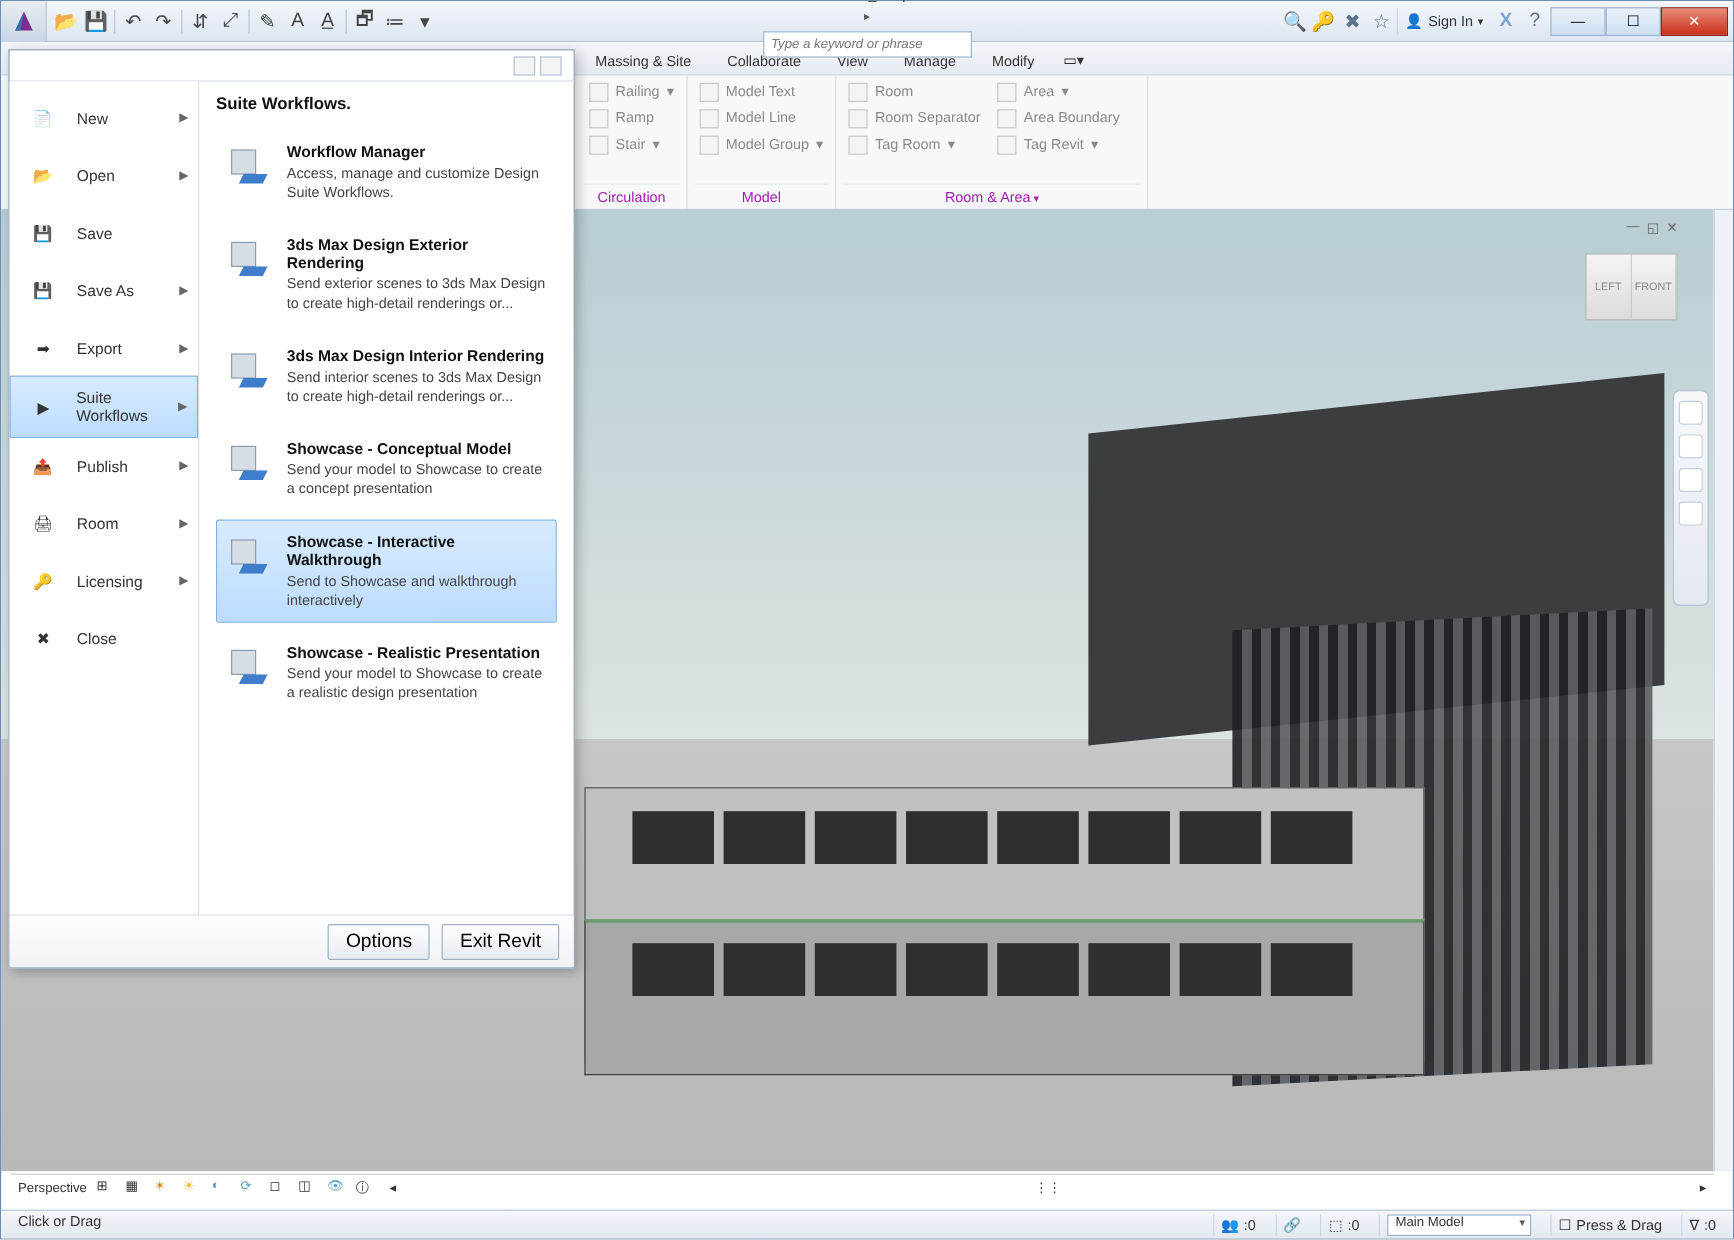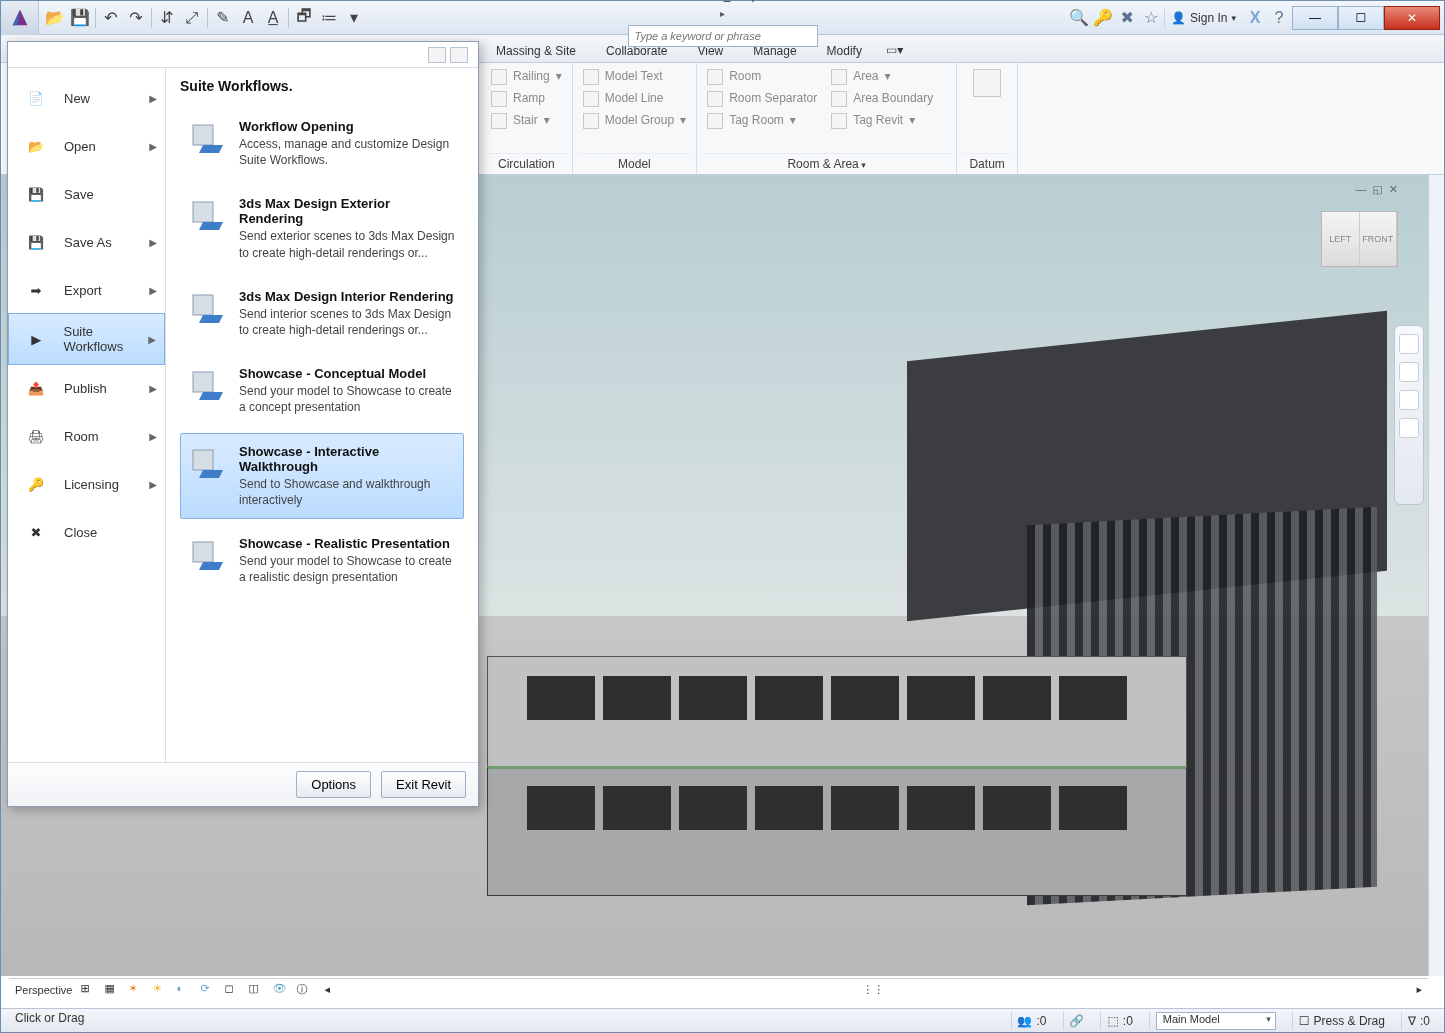--- a/index.html
+++ b/index.html
@@ -8,21 +8,21 @@
 
 .window { position: absolute; inset: 0; background: #fff; border: 1px solid #6a8fb3; display: flex; flex-direction: column; }
 .titlebar { height: 34px; background: linear-gradient(#f3f6fa,#dce6f2); display: flex; align-items: center; border-bottom: 1px solid #b7c5d6; position: relative; }
 .app-icon { width: 38px; height: 34px; background: linear-gradient(#e8ecf2,#c9d6e6); display:flex;align-items:center;justify-content:center; border-right:1px solid #b7c5d6;}
 .app-icon svg { width:22px; height:22px; }
 .qat { display: flex; align-items: center; gap:1px; padding: 0 4px; }
 .qat-btn { width:24px; height:24px; display:flex;align-items:center;justify-content:center; border:1px solid transparent; border-radius:2px; color:#444;}
 .qat-sep { width:1px; height:20px; background:#b7c5d6; margin:0 2px; }
 .title-center { position:absolute; left:50%; transform:translateX(-50%); display:flex; align-items:center; gap:6px;flex-direction:column; }
 .doc-name { font-size:12px; color:#333; max-width:120px; overflow:hidden; text-overflow:ellipsis; white-space:nowrap;}
-.search-box { width:190px; height:22px; border:1px solid #9fb3c9; font-size:11px; padding:0 6px; color:#888; font-style:italic; background:#fff;}
+.search-box { width:174px; height:22px; border:1px solid #9fb3c9; font-size:11px; padding:0 6px; color:#888; font-style:italic; background:#fff;}
 .title-right-icons { display:flex; align-items:center; gap:2px; margin-left:auto; padding-right:4px;}
 .tr-btn { width:22px; height:22px; display:flex;align-items:center;justify-content:center; color:#5b738f;}
 .signin { display:flex; align-items:center; gap:4px; font-size:12px; color:#333; padding:0 6px; border-left:1px solid #cbd6e2; height:22px;}
 .win-controls { display:flex; }
 .win-btn { width:46px; height:24px; display:flex;align-items:center;justify-content:center; font-size:12px;}
 .win-min,.win-max { background:linear-gradient(#eaf1fa,#cfe0f2); border:1px solid #9ab2cc; }
 .win-close { background:linear-gradient(#e98a7a,#c9301b); border:1px solid #8f2416; color:#fff; width:56px;}
 
 
 .tabrow { height:28px; background:linear-gradient(#f4f6f9,#e6ebf2); border-bottom:1px solid #c3cddb; display:flex; align-items:flex-end; padding-left:480px; gap:0; font-size:12px;}
@@ -30,41 +30,41 @@
 
 
 .ribbon { height:112px; background:#f7f8fa; border-bottom:1px solid #c3cddb; display:flex; align-items:stretch; padding-left:480px; }
 .panel { border-right:1px solid #d5dde8; display:flex; flex-direction:column; justify-content:space-between; padding:4px 6px 0; }
 .panel-body { display:flex; gap:6px; align-items:flex-start;}
 .panel-col { display:flex; flex-direction:column; gap:2px; }
 .rbtn { display:flex; align-items:flex-start; gap:6px; font-size:12px; color:#8a8a8a; padding:2px 4px; white-space:nowrap;}
 .rbtn .ic { width:16px; height:16px; border:1px solid #c8c8c8; background:#f4f4f4;}
 .bigbtn { display:flex; flex-direction:column; align-items:center; gap:2px; font-size:11px; color:#8a8a8a; padding:2px 6px; width:48px;}
 .bigbtn .ic { width:28px;height:28px; border:1px solid #c8c8c8; background:#f4f4f4;}
-.panel-title { text-align:center; font-size:12px; color:#404040; padding:3px 0; border-top:1px solid #e6ebf2;}
+.panel-title { text-align:center; font-size:12px; color:#a21caf; padding:3px 0; border-top:1px solid #e6ebf2;}
 
 
 .appmenu { position:absolute; left:6px; top:40px; width:472px; height:766px; background:#fff; border:1px solid #8a9db3; box-shadow:3px 3px 10px rgba(0,0,0,.25); display:flex; flex-direction:column; z-index:100;}
 .appmenu-top { height:26px; border-bottom:1px solid #d9dee6; display:flex; justify-content:flex-end; align-items:center; padding:0 10px; gap:4px;}
 .appmenu-top .mini { width:18px;height:16px; border:1px solid #b8c2d0; background:#f4f4f4;}
 .appmenu-body { flex:1; display:flex; }
 .left-col { width:158px; background:#fff; border-right:1px solid #d9dee6; padding:6px 0;}
 .menu-item { display:flex; align-items:center; gap:12px; padding:10px 12px; font-size:13px; color:#333; position:relative;}
 .menu-item .micon { width:32px; height:28px; display:flex;align-items:center;justify-content:center;}
 .menu-item .chev { position:absolute; right:8px; top:50%; transform:translateY(-50%); color:#666; font-size:10px;}
 .menu-item.selected { background:linear-gradient(#d8ebff,#bcdcff); border:1px solid #7fb3e6; margin:-1px 0; }
 .right-col { flex:1; padding:10px 14px; overflow:auto;}
 .right-title { font-size:14px; font-weight:bold; color:#111; margin-bottom:14px;}
 .wf-item { display:flex; gap:14px; padding:10px 8px; border:1px solid transparent; border-radius:2px; margin-bottom:6px;}
 .wf-item.selected { background:linear-gradient(#d8ebff,#bcdcff); border-color:#7fb3e6;}
 .wf-icon { width:36px;height:36px; flex:none;}
 .wf-title { font-size:13px; font-weight:bold; color:#111; margin-bottom:2px;}
 .wf-desc { font-size:12px; color:#444; line-height:1.35;}
 .appmenu-bottom { height:44px; border-top:1px solid #d9dee6; display:flex; justify-content:flex-end; align-items:center; gap:10px; padding:0 12px; background:linear-gradient(#fdfdfd,#f1f3f7);}
-.btn { font-size:13px; padding:5px 14px; background:linear-gradient(#fefefe,#e7ebf1); border:1px solid #9fb0c4; border-radius:2px;}
+.btn { font-size:16px; padding:5px 14px; background:linear-gradient(#fefefe,#e7ebf1); border:1px solid #9fb0c4; border-radius:2px;}
 
 
 .viewport { position:absolute; left:0; top:174px; right:16px; bottom:56px; background:linear-gradient(#b8ced2 0%, #dce3e3 55%, #c7c7c7 55%, #b8b8b8 100%); overflow:hidden;}
 .building { position:absolute; left:466px; bottom:40px; width:820px; height:600px; }
 .bld-block { position:absolute; background:#9ea0a2; border:1px solid #3d3d3d; }
 .roof { position:absolute; left:440px; top:0; width:480px; height:260px; background:#3b3d40; transform:skewY(-6deg); }
 .low1 { left:20px; top:320px; width:700px; height:230px; background:#bfc1c3; border:1px solid #555;}
 .low2 { left:20px; top:430px; width:700px; height:130px; background:#a6a8aa; border-top:3px solid #6d9d6f;}
 .win-grid { position:absolute; display:grid; grid-template-columns:repeat(8,1fr); gap:8px; }
 .wg1 { left:60px; top:340px; width:600px; height:44px; grid-template-columns:repeat(8,1fr);}
@@ -203,28 +203,20 @@
           <div class="rbtn"><span class="ic"></span><span>Area</span> ▾</div>
           <div class="rbtn">
               <span class="ic"></span>
               <span>Area  Boundary</span>
             </div>
           <div class="rbtn"><span class="ic"></span><span>Tag  Revit</span> ▾</div>
         </div>
       </div>
       <div class="panel-title drop">Room &amp; Area</div>
     </div>
-    <div class="panel" style="min-width:50px;">
-      <div class="panel-body">
-          <div class="bigbtn">
-            <span class="ic"></span>
-          </div>
-        </div>
-      <div class="panel-title">Datum</div>
-    </div>
   </div>
 
   <div class="viewport">
     <div class="vp-top-icons">
       <span>—</span>
       <span>◱</span>
       <span>✕</span>
     </div>
     <div class="navcube">
       <div>LEFT</div>
@@ -356,21 +348,21 @@
         </div>
       <div class="right-col">
         <div class="right-title">Suite Workflows.</div>
         <div id="wf-list">
             <div class="wf-item">
               <div class="wf-icon"><svg viewBox="0 0 36 36">
                   <rect x="4" y="6" width="20" height="20" fill="#d7dde5" stroke="#8a9db3"></rect>
                   <polygon points="14,26 34,26 30,34 10,34" fill="#3d7dca"></polygon>
                 </svg></div>
               <div>
-                <div class="wf-title">Workflow Opening</div>
+                <div class="wf-title">Workflow Manager</div>
                 <div class="wf-desc">Access, manage and customize Design Suite Workflows.</div>
               </div>
             </div>
             <div class="wf-item">
               <div class="wf-icon"><svg viewBox="0 0 36 36">
                   <rect x="4" y="6" width="20" height="20" fill="#d7dde5" stroke="#8a9db3"></rect>
                   <polygon points="14,26 34,26 30,34 10,34" fill="#3d7dca"></polygon>
                 </svg></div>
               <div>
                 <div class="wf-title">3ds Max Design Exterior Rendering</div>

